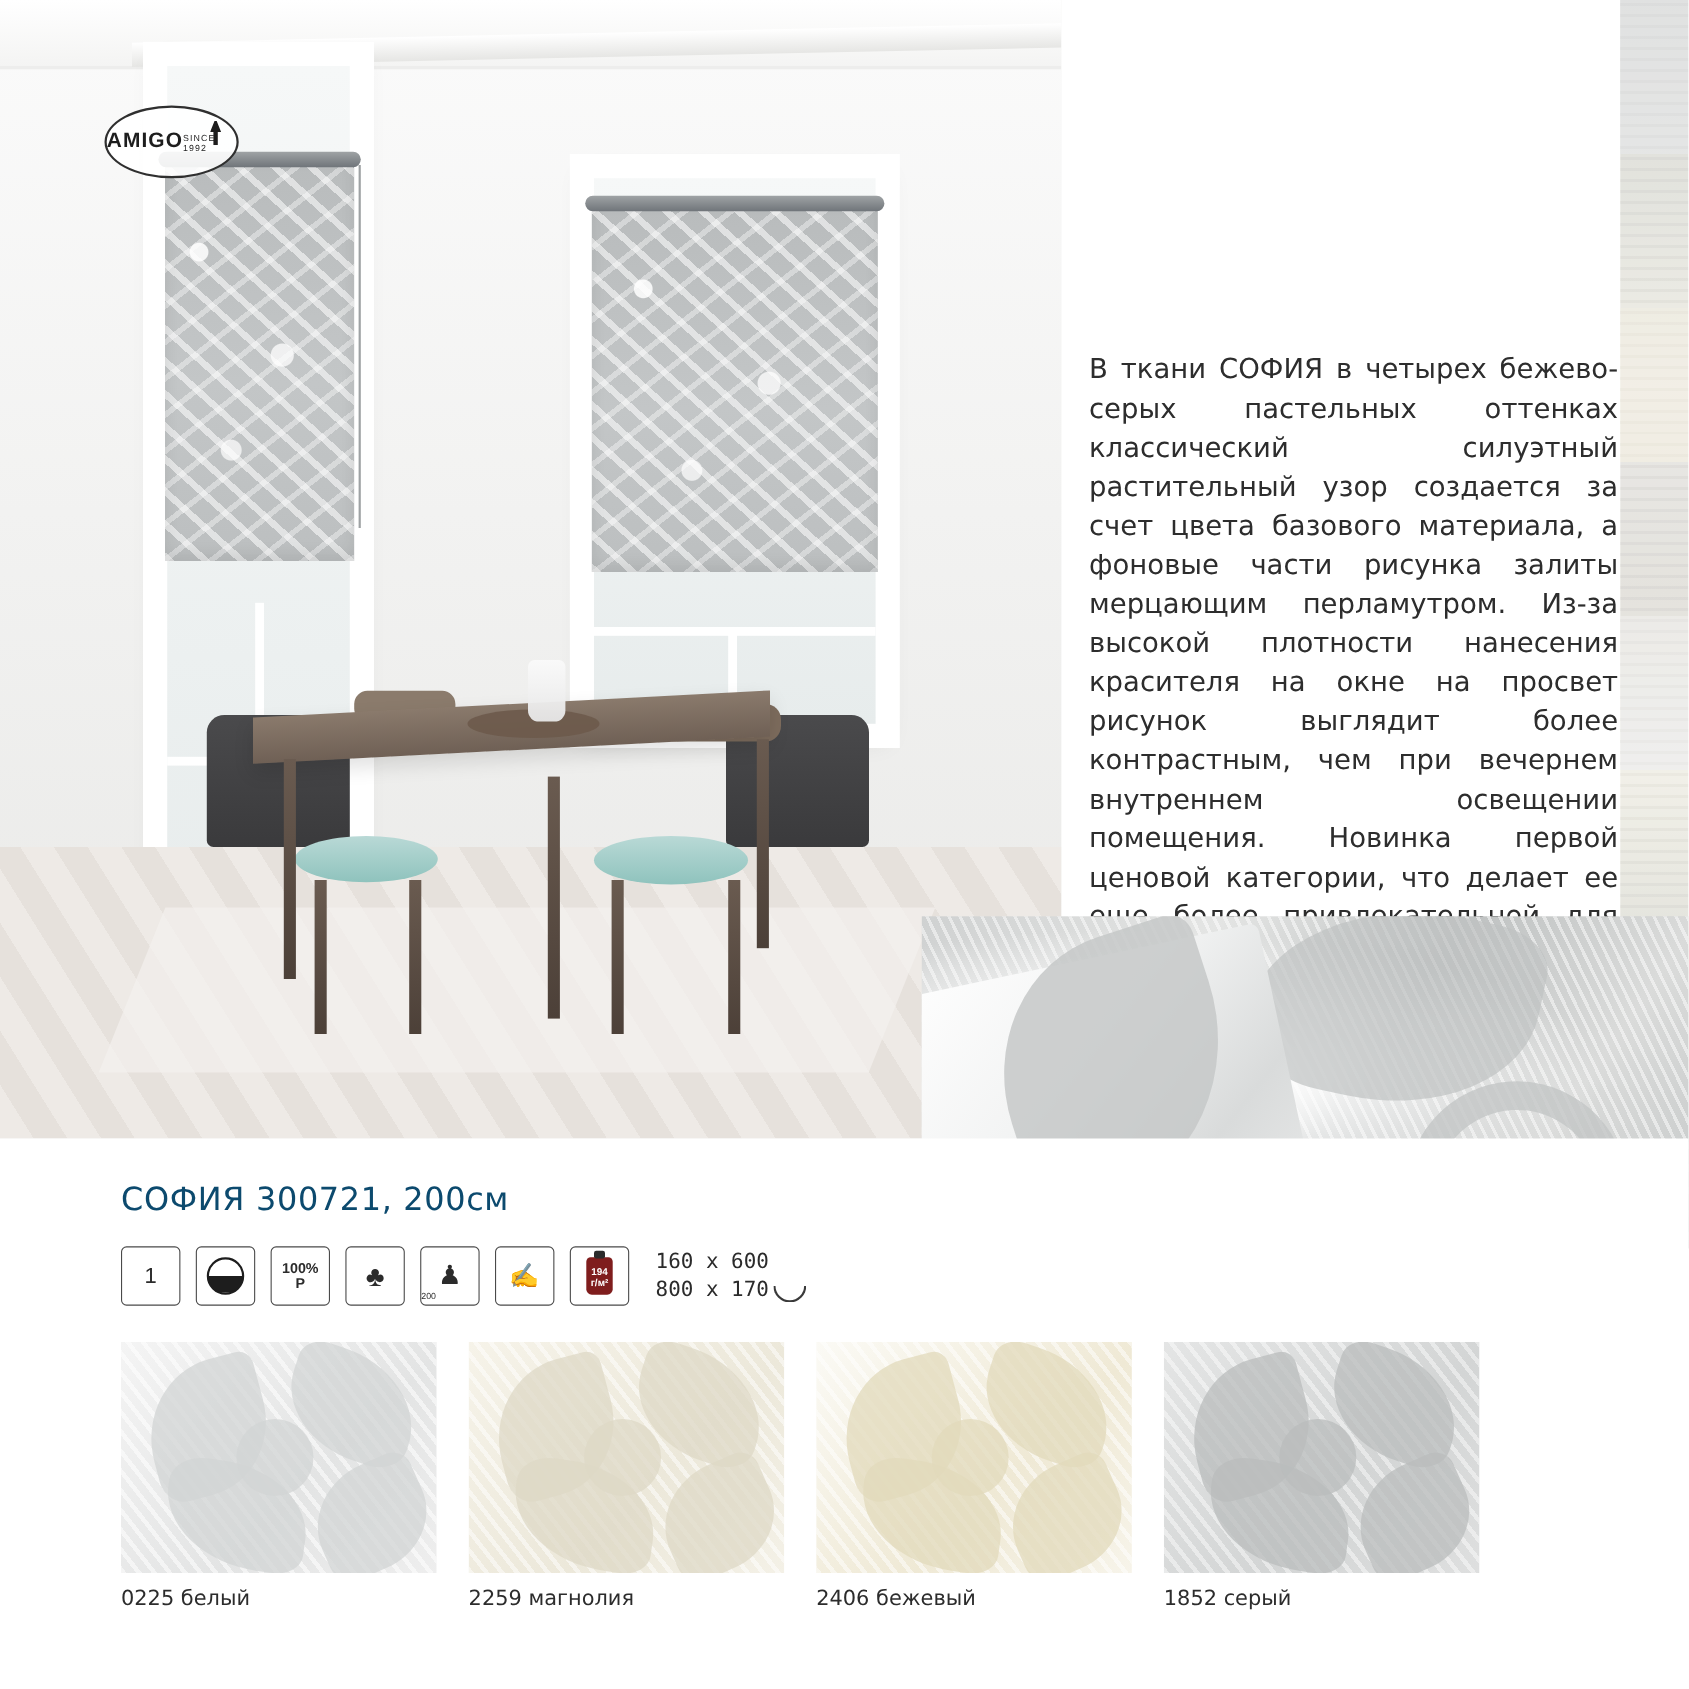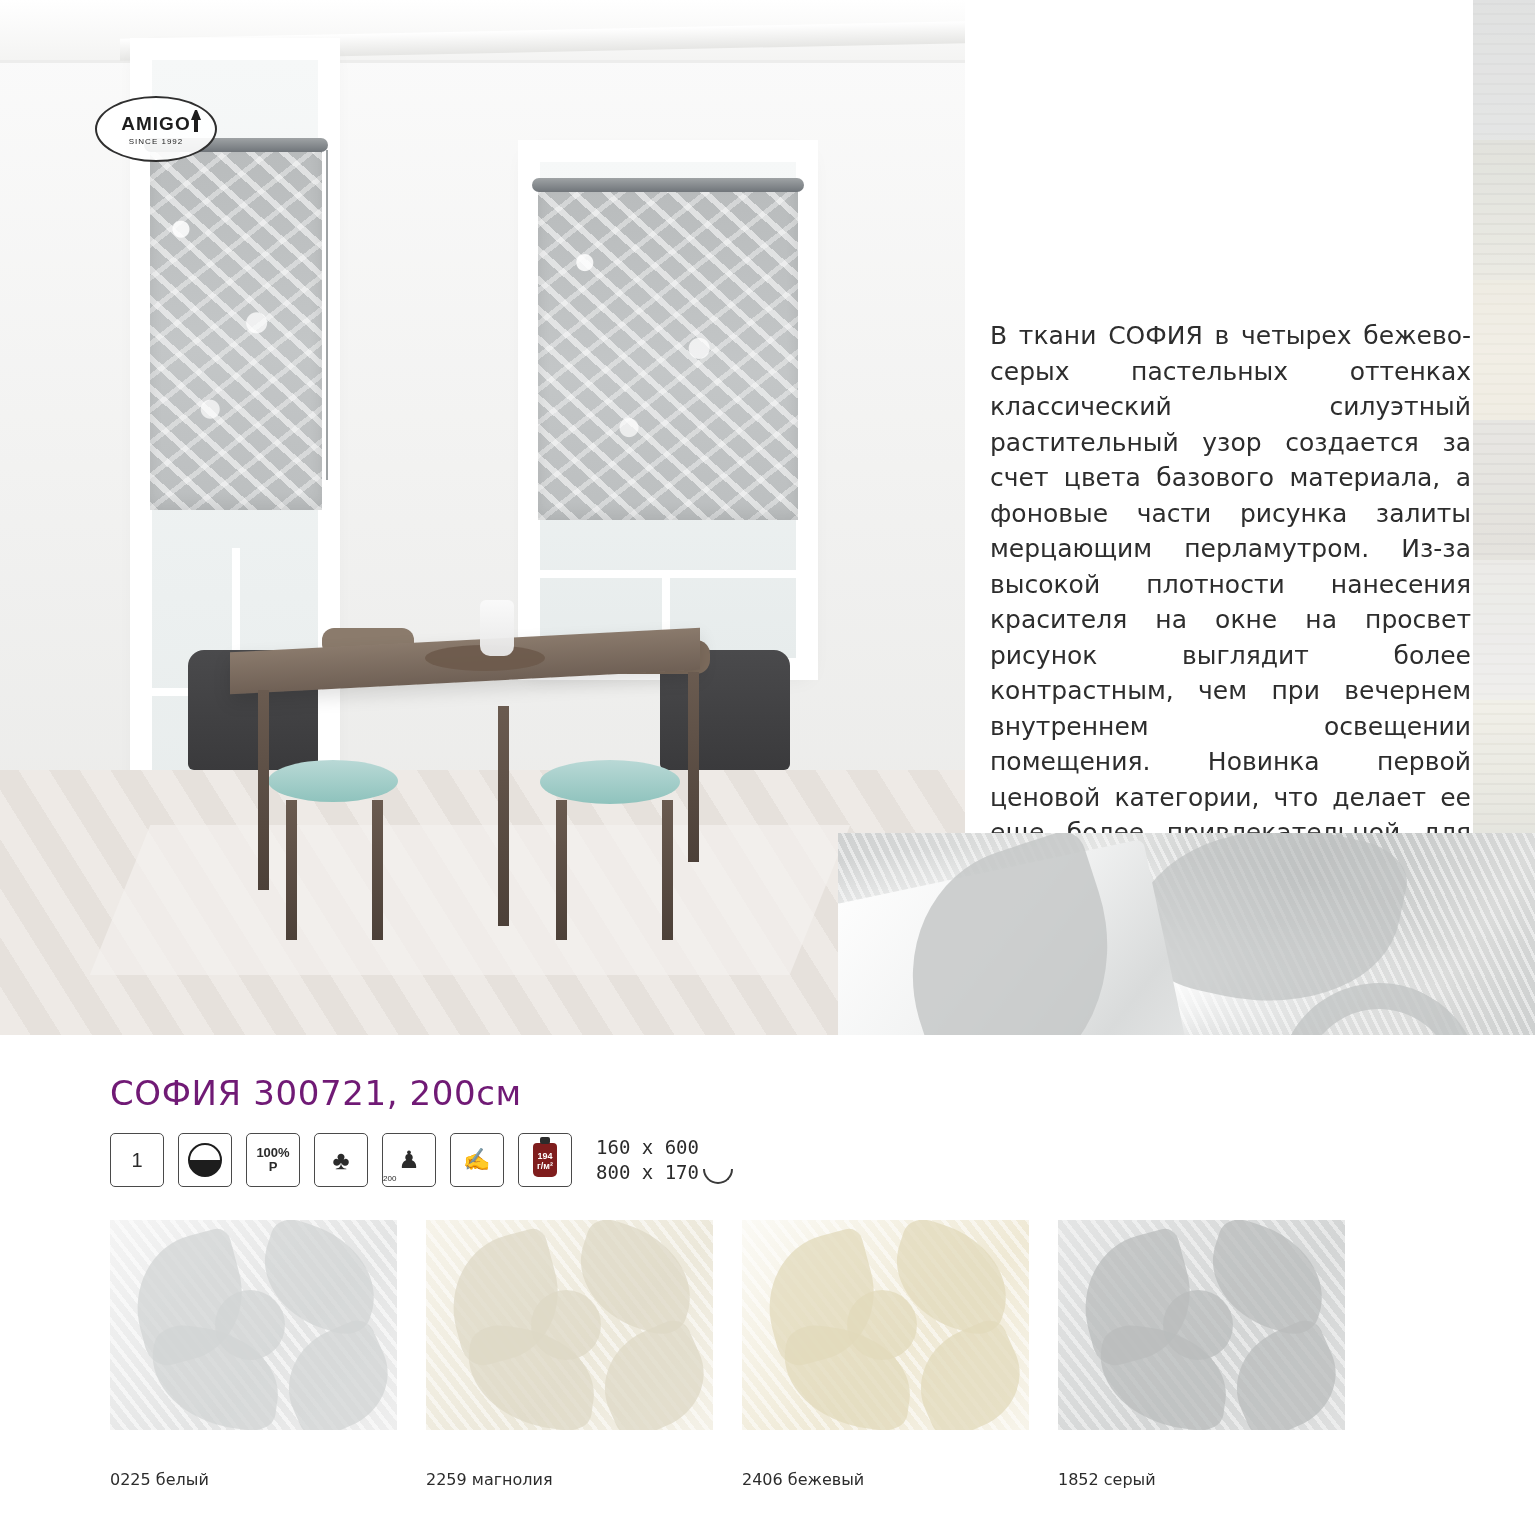--- a/index.html
+++ b/index.html
@@ -103,21 +103,21 @@
   .tray{
     position:absolute;left:425px;top:645px;width:120px;height:26px;
     background:#6d5a4b;border-radius:50%;opacity:.9;
   }
 
   
   .logo{
     position:absolute;left:95px;top:96px;width:118px;height:62px;
     border:2px solid #2f2f2f;border-radius:50%;
     background:rgba(255,255,255,.9);
-    display:flex;align-items:center;justify-content:center;flex-direction:column;
+    display:flex;align-items:center;justify-content:center;flex-direction:row;
   }
   .logo .logo-name{
     font-size:19px;font-weight:bold;letter-spacing:1px;color:#1d1d1d;
   }
   .logo .logo-since{
     font-size:8px;letter-spacing:1px;color:#1d1d1d;margin-top:2px;
   }
   .logo .logo-figure{
     position:absolute;right:14px;top:12px;width:10px;height:22px;
     background:#1d1d1d;clip-path:polygon(40% 0,60% 0,100% 45%,70% 45%,70% 100%,30% 100%,30% 45%,0 45%);
@@ -184,21 +184,21 @@
     transform:rotate(-12deg);
     border-radius:8px;
   }
 
   
   .bottom{
     position:absolute;left:0;top:1035px;width:1535px;height:500px;background:#fff;
   }
   .title{
     position:absolute;left:110px;top:38px;
-    font-size:34px;letter-spacing:.6px;color:#701a75;font-weight:400;
+    font-size:29px;letter-spacing:.6px;color:#0c4a6e;font-weight:400;
     font-family:"DejaVu Sans", sans-serif;
   }
 
   
   .picto-row{
     position:absolute;left:110px;top:95px;height:60px;display:flex;align-items:center;gap:14px;
   }
   .picto{
     width:54px;height:54px;border:1.6px solid #4a4a4a;border-radius:5px;
     position:relative;display:flex;align-items:center;justify-content:center;
@@ -234,21 +234,21 @@
     border:2px solid #3a3a3a;border-top:none;border-radius:0 0 26px 26px;
   }
 
   
   .swatches{position:absolute;left:110px;top:185px;display:flex;gap:29px;}
   .sw{width:287px;}
   .sw .img{
     width:287px;height:210px;position:relative;overflow:hidden;
   }
   .sw .cap{
-    margin-top:40px;font-size:16px;color:#2c2c2c;
+    margin-top:12px;font-size:19px;color:#2c2c2c;
     font-family:"DejaVu Sans", sans-serif;
   }
   .pat{
     position:absolute;inset:0;
   }
   
   .pat.white{background:
     repeating-linear-gradient(52deg, rgba(255,255,255,.55) 0 4px, rgba(0,0,0,0) 4px 11px),
     linear-gradient(135deg,#f4f4f4,#e3e4e4 60%,#eeeeee);}
   .pat.magnolia{background:

